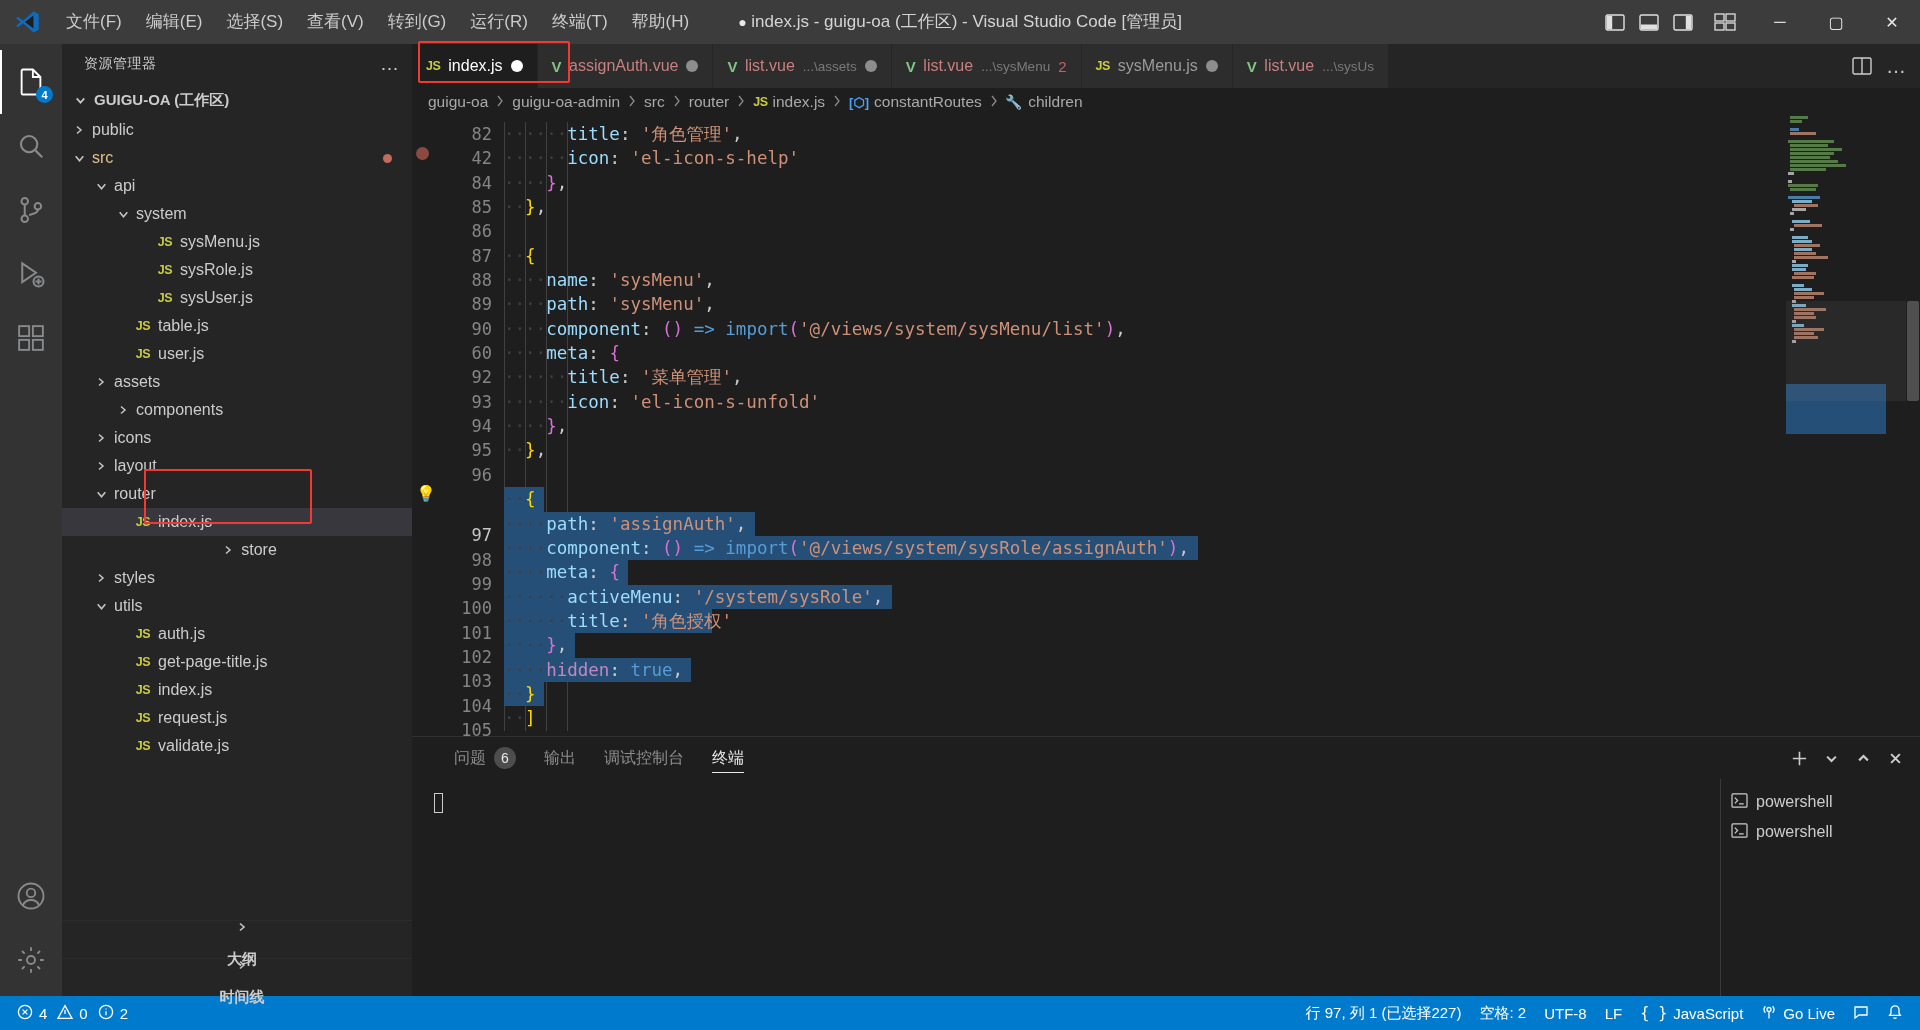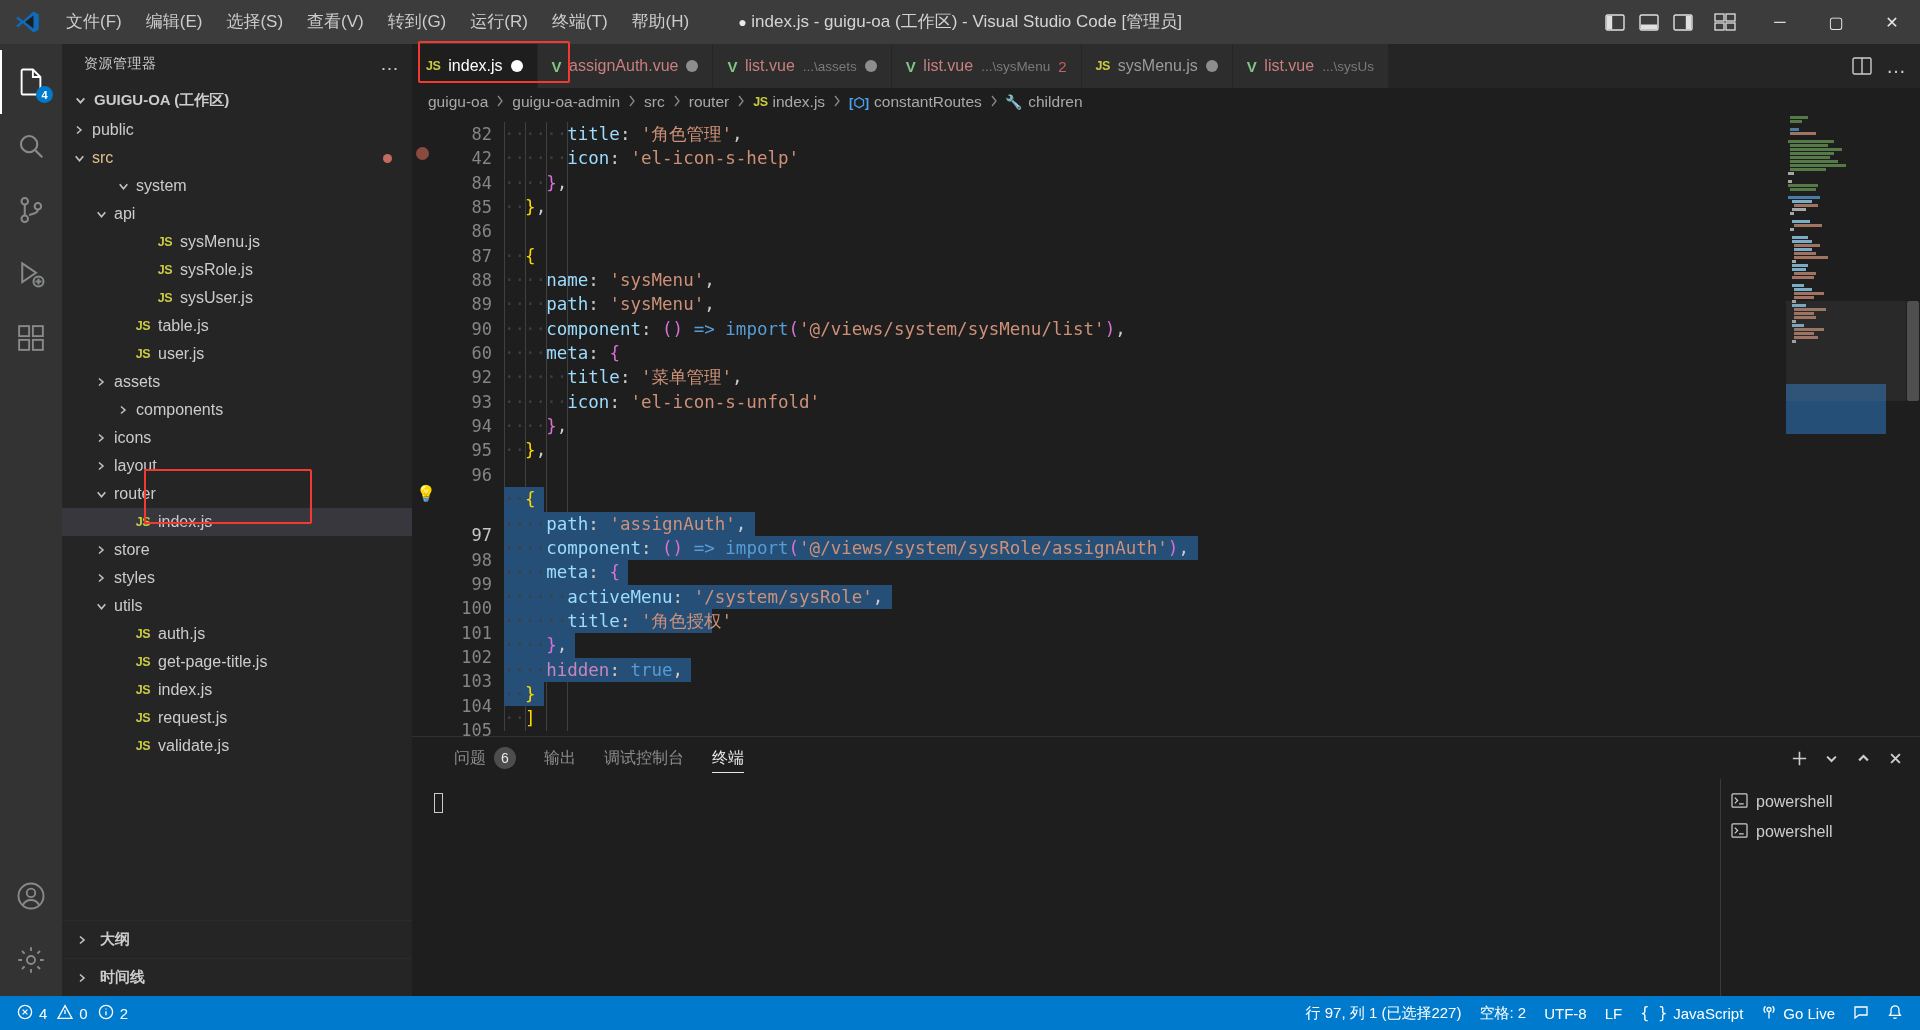--- a/index.html
+++ b/index.html
@@ -81,22 +81,22 @@
     text-align:center; letter-spacing:-.5px;
   }
   .row .lbl { padding-left:4px; }
   .row.sel { background:#37373d; }
   .row.srcfolder .lbl { color:#e2c08d; }
   .mod-dot {
     position:absolute; right:20px; width:9px; height:9px; border-radius:50%; background:#c36c5e;
   }
   .side-bottom { flex:0 0 auto; }
   .side-sect {
-    height:38px; display:flex; align-items:center; gap:8px; padding-left:10px;
-    font-size:15px; font-weight:bold; color:#cccccc; border-top:1px solid #2b2b2b;
+    height:38px; display:flex; align-items:center; gap:17px; padding-left:10px;
+    font-size:15px; font-weight:bold; color:#cccccc; border-top:1px solid #2b2b2b;flex-direction:column;
   }
   .redbox {
     position:absolute; border:2.5px solid #f33a30; border-radius:2px; pointer-events:none; z-index:30;
   }
 
   
   .editor-col { flex:1 1 auto; display:flex; flex-direction:column; min-width:0; background:#1e1e1e; }
   .tabs-row { height:44px; background:#252526; display:flex; flex:0 0 44px; position:relative; }
   .tabs { display:flex; flex:1 1 auto; min-width:0; overflow:hidden; }
   .tab {
@@ -339,35 +339,35 @@
           </div>
           <div class="row srcfolder" style="padding-left: 8px;">
             <span class="chev">
               <svg width="13" height="13" viewBox="0 0 12 12" fill="none" stroke="#c5c5c5" stroke-width="1.5">
                 <path d="M2.5 4 L6 8 L9.5 4"></path>
               </svg>
             </span>
             <span class="lbl">src</span>
             <span class="mod-dot"></span>
           </div>
-          <div class="row" style="padding-left: 52px;">
+          <div class="row" style="padding-left: 30px;">
             <span class="chev">
               <svg width="13" height="13" viewBox="0 0 12 12" fill="none" stroke="#c5c5c5" stroke-width="1.5">
                 <path d="M2.5 4 L6 8 L9.5 4"></path>
               </svg>
             </span>
-            <span class="lbl">system</span>
-          </div>
-          <div class="row" style="padding-left: 30px;">
+            <span class="lbl">api</span>
+          </div>
+          <div class="row" style="padding-left: 52px;">
             <span class="chev">
               <svg width="13" height="13" viewBox="0 0 12 12" fill="none" stroke="#c5c5c5" stroke-width="1.5">
                 <path d="M2.5 4 L6 8 L9.5 4"></path>
               </svg>
             </span>
-            <span class="lbl">api</span>
+            <span class="lbl">system</span>
           </div>
           <div class="row" style="padding-left: 74px;">
             <span class="chev"></span>
             <span class="jsico">JS</span>
             <span class="lbl">sysMenu.js</span>
           </div>
           <div class="row" style="padding-left: 74px;">
             <span class="chev"></span>
             <span class="jsico">JS</span>
             <span class="lbl">sysRole.js</span>
@@ -425,21 +425,21 @@
                 <path d="M2.5 4 L6 8 L9.5 4"></path>
               </svg>
             </span>
             <span class="lbl">router</span>
           </div>
           <div class="row sel" style="padding-left: 52px;">
             <span class="chev"></span>
             <span class="jsico">JS</span>
             <span class="lbl">index.js</span>
           </div>
-          <div class="row" style="padding-left: 30px;">
+          <div class="row" style="padding-left: 22px; justify-content: center;">
             <span class="chev">
               <svg width="12" height="12" viewBox="0 0 12 12" fill="none" stroke="#c5c5c5" stroke-width="1.5">
                 <path d="M4 2.5 L8 6 L4 9.5"></path>
               </svg>
             </span>
             <span class="lbl">store</span>
           </div>
           <div class="row" style="padding-left: 30px;">
             <span class="chev">
               <svg width="12" height="12" viewBox="0 0 12 12" fill="none" stroke="#c5c5c5" stroke-width="1.5">

